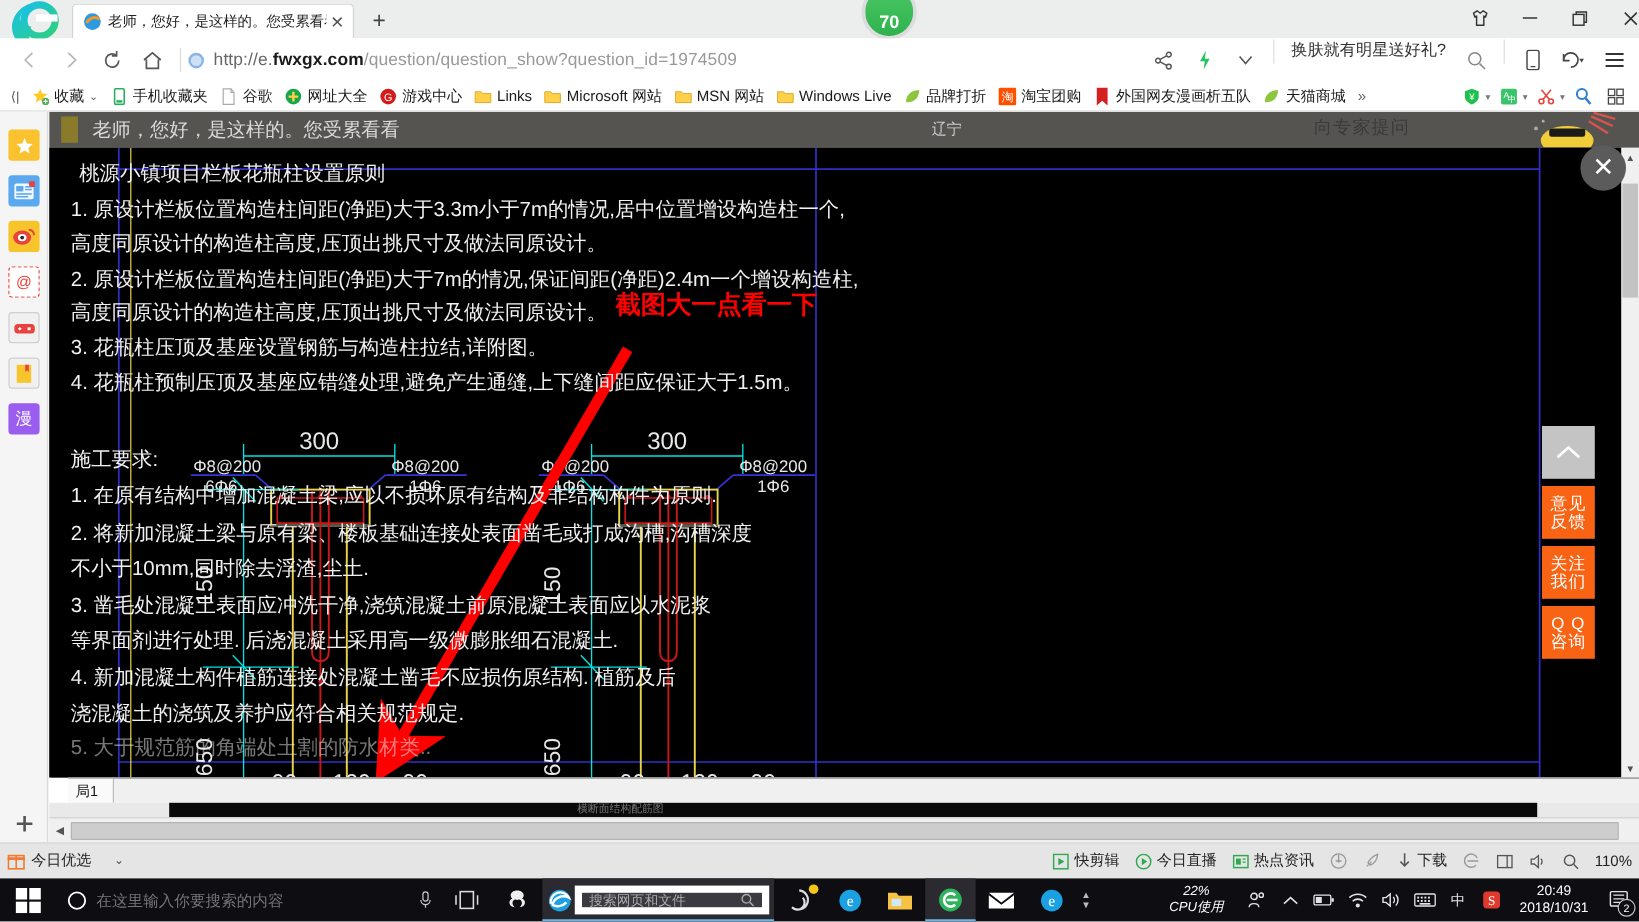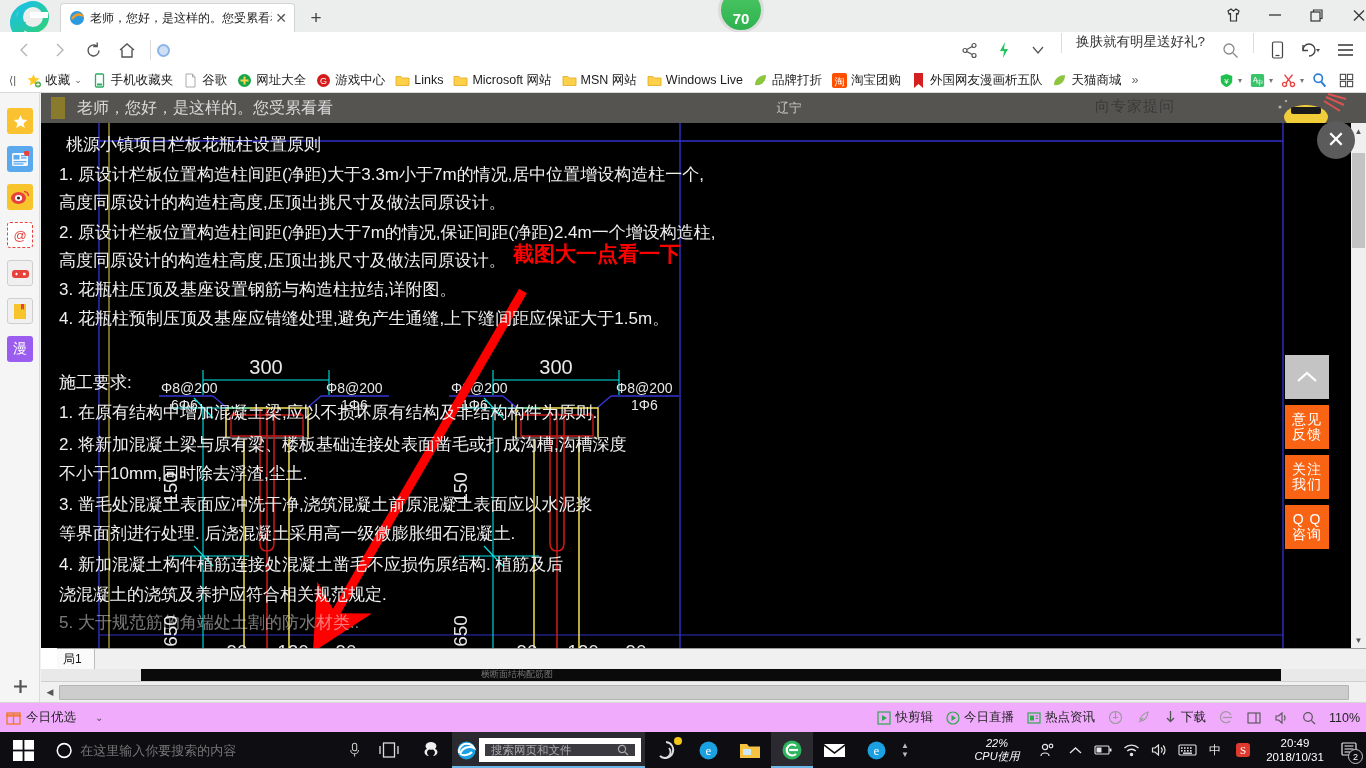--- a/index.html
+++ b/index.html
@@ -194,21 +194,21 @@
   }
   .pg-scrollbar .up { top: 0; } .pg-scrollbar .dn { bottom: 0; }
   .pg-scrollbar .thmb {
     position: absolute; left: 1px; top: 30px; width: 13px; height: 95px;
     background: #c3c3c3; cursor: pointer;
   }
 
   
   .newsstrip {
     position: absolute; left: 0; top: 702px; width: 1366px; height: 30px;
-    background: #f0abfc; border-top: 1px solid #d6d6d6;
+    background: #e5e5e5; border-top: 1px solid #d6d6d6;
     display: flex; align-items: center; padding: 0 6px; font-size: 12.5px; color: #222;
   }
   .news-left { display: flex; align-items: center; gap: 5px; }
   .news-item { text-decoration: underline; color: #1b1b1b; cursor: pointer; white-space: nowrap; }
   .news-right { margin-left: auto; display: flex; align-items: center; gap: 13px; }
   .news-btn { display: flex; align-items: center; gap: 4px; cursor: pointer; white-space: nowrap; }
 
   
   .taskbar {
     position: absolute; left: 0; top: 732px; width: 1366px; height: 36px;
@@ -338,20 +338,21 @@
     </div>
     <div class="navbtn">
       <svg width="20" height="19" viewBox="0 0 20 19">
         <path d="M3 9 L10 3 L17 9 M5 8.5 V16 H15 V8.5" fill="none" stroke="currentColor" stroke-width="1.4"></path>
         </svg>
     </div>
     <div class="addr-sep"></div>
 
     <div class="addr-wrap">
       <div class="addr-dot"></div>
+      <span class="url"><span class="u-dark">http://e.</span><b>fwxgx.com</b><span>/question/question_show?question_id=1974509</span></span>
     </div>
 
     <div class="nav-right">
       <div class="navbtn">
         <svg width="17" height="17" viewBox="0 0 17 17" stroke="#555" fill="none" stroke-width="1.2">
           <circle cx="13" cy="3.5" r="2"></circle>
             <circle cx="4" cy="8.5" r="2"></circle>
             <circle cx="13" cy="13.5" r="2"></circle>
           <line x1="5.8" y1="7.5" x2="11.2" y2="4.5"></line>
             <line x1="5.8" y1="9.5" x2="11.2" y2="12.5"></line>

